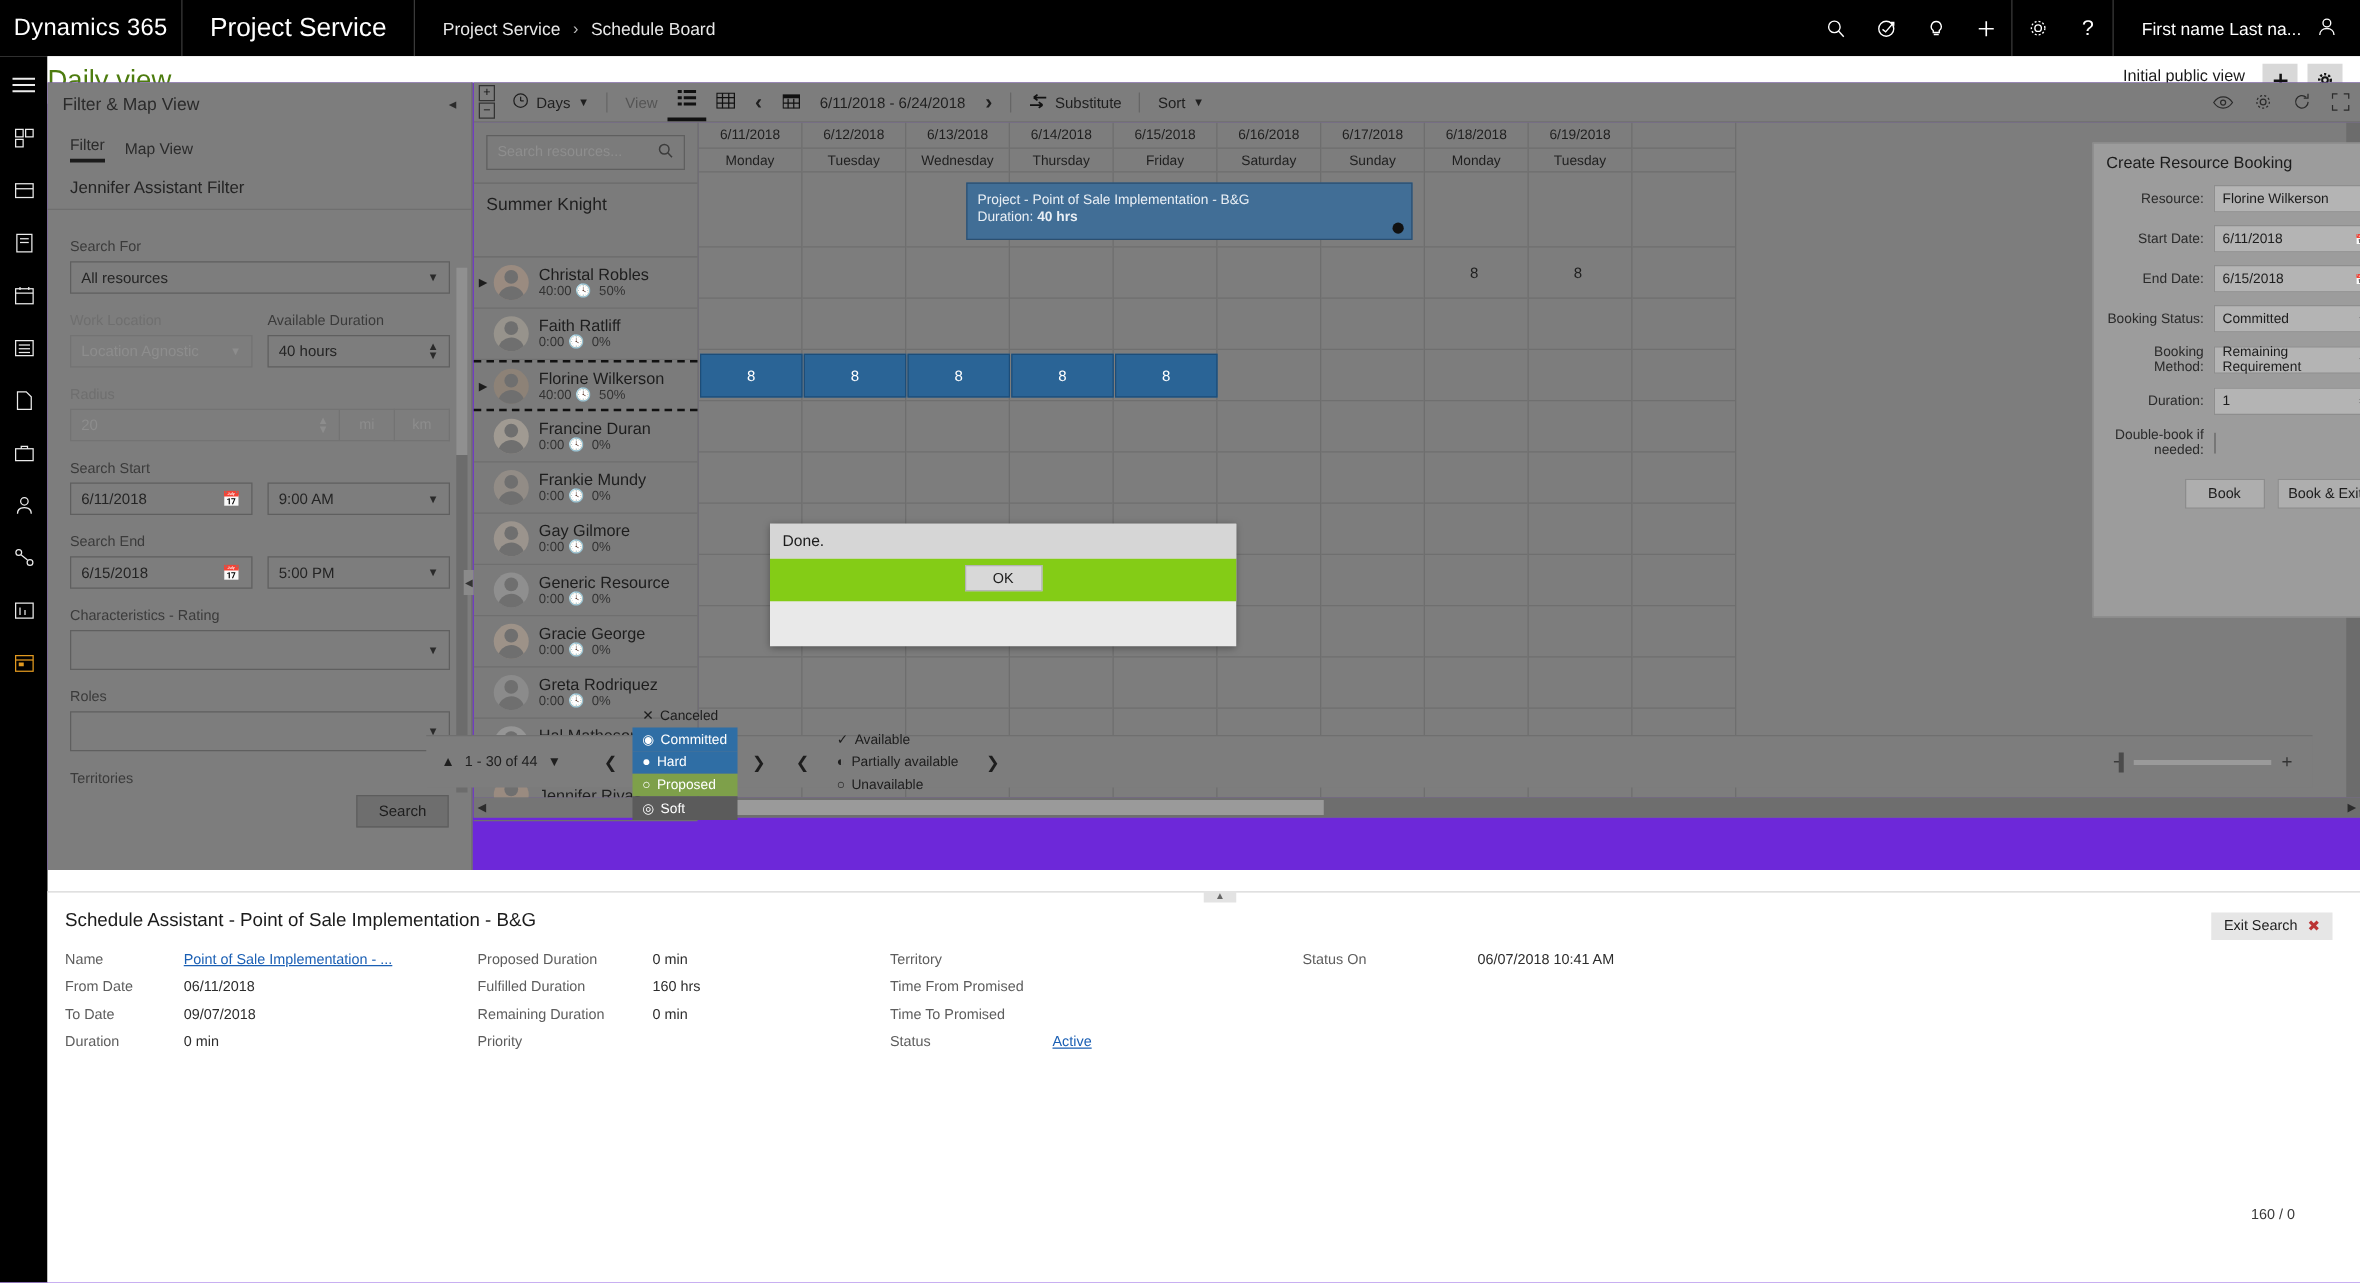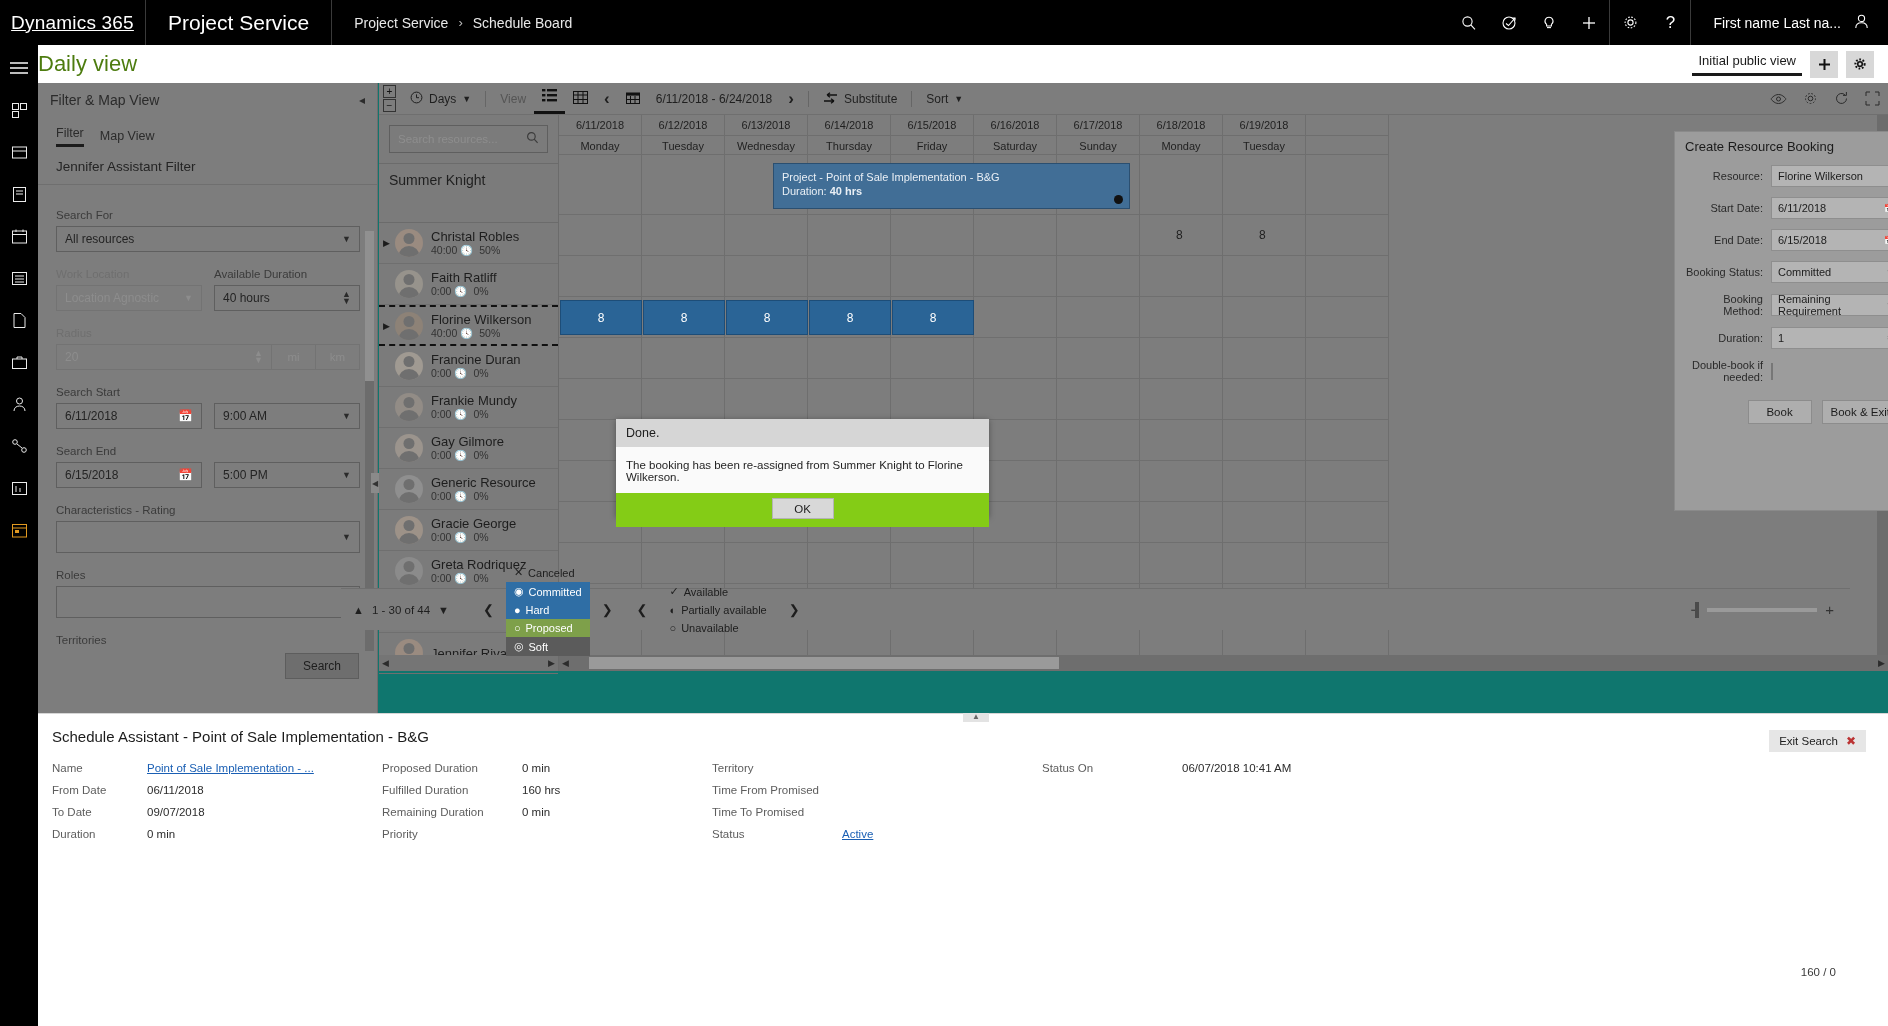--- a/index.html
+++ b/index.html
@@ -12,21 +12,21 @@
     position:relative;
   }
   
   #topnav {
     position:absolute; top:0; left:0; width:1888px; height:45px;
     background:#000; color:#fff; display:flex; align-items:center;
   }
   #topnav .brand {
     width:146px; height:45px; display:flex; align-items:center;
     justify-content:center; font-size:19px; font-weight:300;
-    border-right:1px solid #3a3a3a; letter-spacing:.2px;text-decoration:underline;
+    border-right:1px solid #3a3a3a; letter-spacing:.2px;
   }
   #topnav .app {
     padding:0 22px; height:45px; display:flex; align-items:center;
     font-size:21px; font-weight:400; border-right:1px solid #3a3a3a;
   }
   #topnav .crumbs { display:flex; align-items:center; padding-left:22px; gap:10px;
     font-size:14px; color:#e8e8e8; }
   #topnav .crumbs .sep { color:#bbb; font-size:13px; }
   #topnav .spacer { flex:1; }
   #topnav .iconset { display:flex; align-items:center; height:45px; }
@@ -60,22 +60,22 @@
   #viewtab .vname {
     font-size:13px; color:#1a1a1a; padding:0 6px 5px 6px;
     border-bottom:3px solid #1a1a1a;
   }
   #viewtab .vbtn {
     width:28px; height:27px; background:#d8d8d8; display:flex; align-items:center;
     justify-content:center; font-size:15px; color:#111;
   }
   
   #body {
-    position:absolute; left:38px; top:83px; width:1850px; height:630px;
-    background:#0f766e;
+    position:absolute; left:38px; top:66px; width:1850px; height:630px;
+    background:#6d28d9;
   }
   
   #filterpanel {
     position:absolute; left:0; top:0; width:340px; height:630px; background:#7d7d7d;
     border-right:1px solid #6d6d6d;
   }
   #filterpanel .fp-head {
     height:34px; display:flex; align-items:center; padding:0 12px;
     font-size:14px; color:#2b2b2b;
   }
@@ -1107,21 +1107,20 @@
     <span style="font-size:15px">−</span>
     <span class="slider">
         <span class="knob"></span>
       </span>
     <span style="font-size:15px">+</span>
   </div>
 </div>
 
 <div id="modalwrap">
   <div class="mhead">Done.</div>
-  <div class="mbody">The booking has been re-assigned from Summer Knight to Florine Wilkerson.</div>
   <div class="mfoot">
     <div class="okbtn">OK</div>
   </div>
 </div>
 
 <div id="bottom">
   <div class="grabber">▲</div>
   <div class="btitle">Schedule Assistant - Point of Sale Implementation - B&amp;G</div>
   <div id="exitsearch">
     <span>Exit Search</span>

